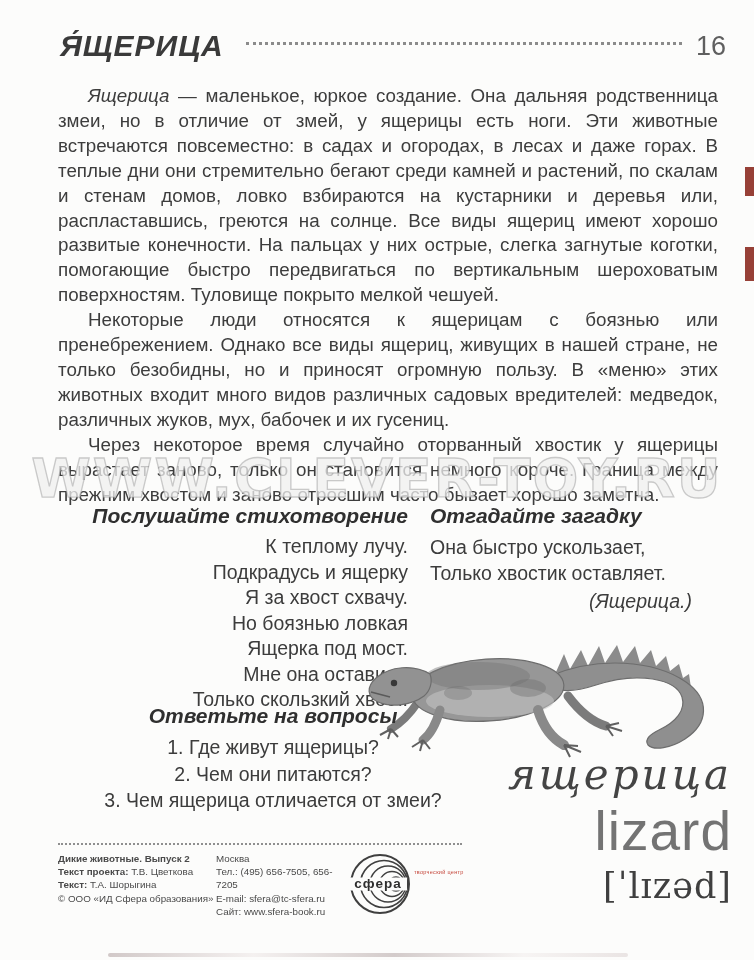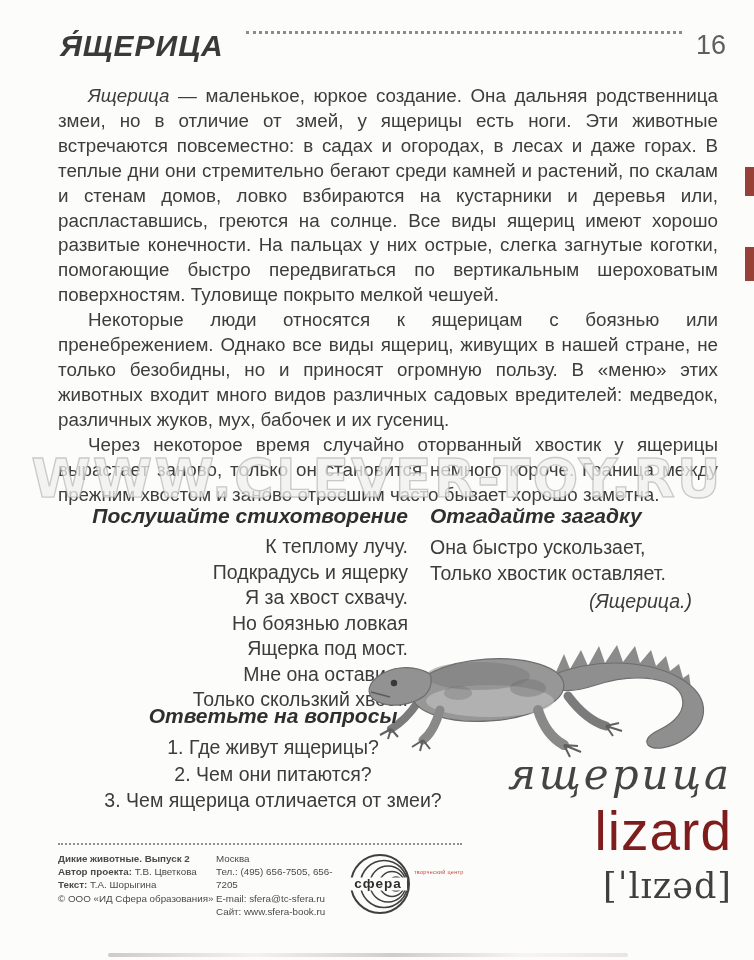--- a/index.html
+++ b/index.html
@@ -7,21 +7,21 @@
     width:754px;height:960px;position:relative;overflow:hidden;
     background:#fcfcfb;
     font-family:"Liberation Sans", sans-serif;
     color:#3c3c3c;
   }
   .page{position:absolute;inset:0;}
 
   
   .title-row{
     position:absolute;left:60px;right:28px;top:30px;
-    display:flex;align-items:flex-start;
+    display:flex;align-items:center;
   }
   .page-title{
     font-size:30px;font-weight:bold;font-style:italic;
     letter-spacing:1px;color:#3a3a3a;line-height:32px;white-space:nowrap;
   }
   .leader{
     flex:1;border-bottom:3px dotted #8b8b8b;
     margin:0 14px 7px 22px;height:1px;
   }
   .page-number{
@@ -84,21 +84,21 @@
     text-transform:none;letter-spacing:.3px;
   }
 
   
   .vocab{position:absolute;right:22px;top:750px;width:320px;text-align:right;}
   .vocab-ru{
     font-family:"DejaVu Serif", serif;font-style:italic;
     font-size:42px;line-height:50px;color:#444;letter-spacing:3px;font-weight:500;
   }
   .vocab-en{
-    font-size:55px;line-height:62px;color:#7f1d1d;letter-spacing:1px;
+    font-size:55px;line-height:62px;color:#737373;letter-spacing:1px;
   }
   .vocab-tr{
     font-family:"DejaVu Serif", serif;
     font-size:35px;line-height:48px;color:#3f3f3f;letter-spacing:1px;
   }
 
   
   .edge-mark{position:absolute;right:0;width:9px;background:#8e3026;opacity:.92;}
   .edge-mark.m1{top:167px;height:29px;}
   .edge-mark.m2{top:247px;height:34px;}
@@ -191,21 +191,21 @@
     <div class="section-title">Ответьте на вопросы</div>
     <div class="question-item">1. Где живут ящерицы?</div>
     <div class="question-item">2. Чем они питаются?</div>
     <div class="question-item">3. Чем ящерица отличается от змеи?</div>
   </div>
 
   <div class="footer-divider"></div>
   <div class="footer">
     <div class="f-col f-col1">
       <div class="f-bold">Дикие животные. Выпуск 2</div>
-      <div><span class="f-bold">Автор проекта:</span><span> Т.В. Цветкова</span></div>
+      <div><span class="f-bold">Текст проекта:</span><span> Т.В. Цветкова</span></div>
       <div><span class="f-bold">Текст:</span><span> Т.А. Шорыгина</span></div>
       <div>© ООО «ИД Сфера образования»</div>
     </div>
     <div class="f-col f-col2">
       <div>Москва</div>
       <div>Тел.: (495) 656-7505, 656-7205</div>
       <div>E-mail: sfera@tc-sfera.ru</div>
       <div>Сайт: www.sfera-book.ru</div>
     </div>
     <div class="logo-box">

